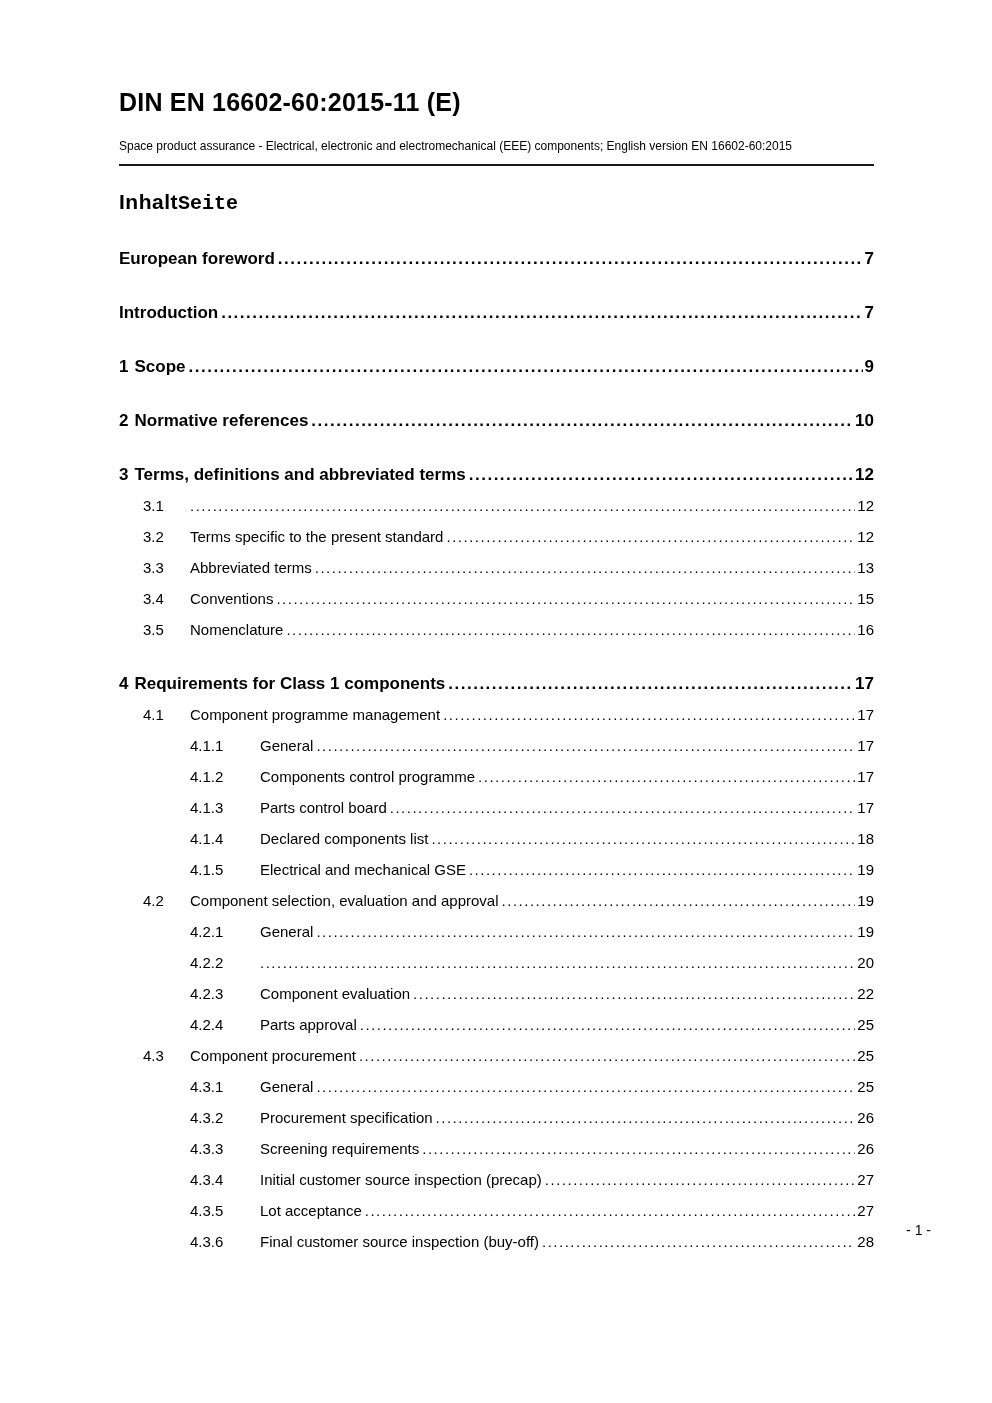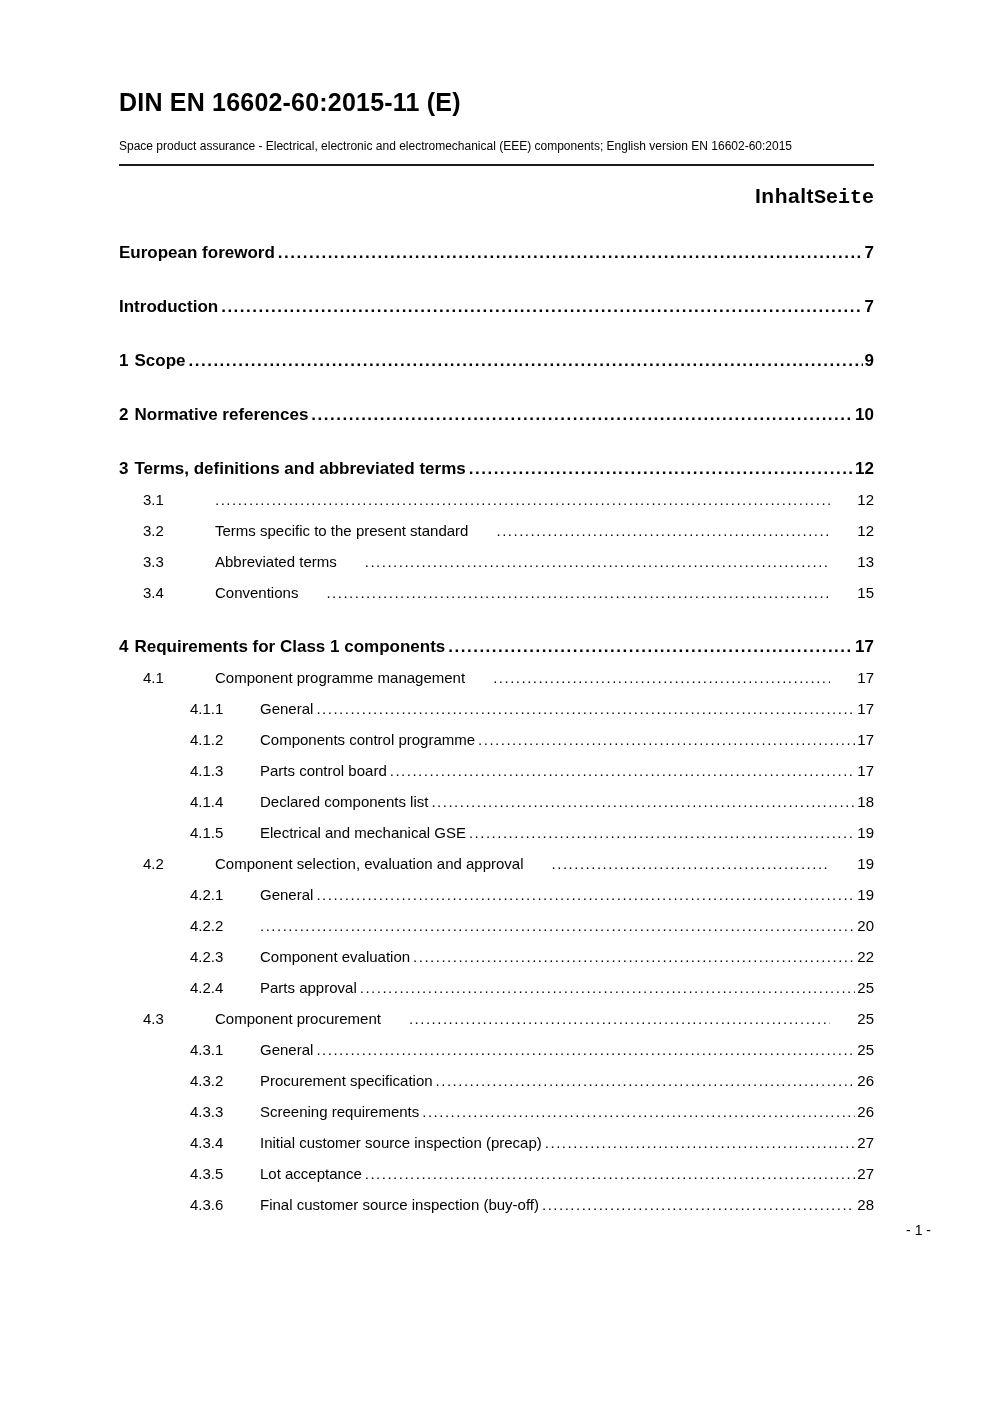--- a/index.html
+++ b/index.html
@@ -27,23 +27,23 @@
     font-size: 12px;
     font-weight: normal;
     line-height: 24px;
   }
   .subtitle-rule {
     margin-top: 6px;
     border-bottom: 2px solid #1a1a1a;
     height: 0;
   }
   .toc-header {
-    margin-top: 18px;
+    margin-top: 24px;
     display: flex;
-    justify-content: flex-end;
+    justify-content: flex-start;
     align-items: baseline;
   }
   .toc-heading {
     font-size: 21px;
     font-weight: bold;
     letter-spacing: 0.5px;
   }
   .page-col-label {
     font-size: 20px;
     font-weight: bold;
@@ -60,21 +60,21 @@
   }
   .toc-row.level-0 {
     font-weight: bold;
     font-size: 17px;
     margin-top: 23px;
   }
   .toc-row.level-0 .toc-num {
     flex: none;
     margin-right: 6px;
   }
-  .toc-row.level-1 { padding-left: 24px; gap: 25px; }
+  .toc-row.level-1 { padding-left: 24px; }
   .toc-row.level-1 .toc-num { flex: none; width: 47px; }
   .toc-row.level-2 { padding-left: 71px; }
   .toc-row.level-2 .toc-num { flex: none; width: 70px; }
   .toc-label {
     flex: none;
     white-space: nowrap;
     padding-right: 3px;
   }
   .toc-dots {
     flex: 1 1 auto;
@@ -158,20 +158,26 @@
         <span class="toc-label">Abbreviated terms</span>
         <span class="toc-dots"></span>
         <span class="toc-page">13</span>
       </div>
       <div class="toc-row level-1">
         <span class="toc-num">3.4</span>
         <span class="toc-label">Conventions</span>
         <span class="toc-dots"></span>
         <span class="toc-page">15</span>
       </div>
+      <div class="toc-row level-1">
+        <span class="toc-num">3.5</span>
+        <span class="toc-label">Nomenclature</span>
+        <span class="toc-dots"></span>
+        <span class="toc-page">16</span>
+      </div>
       <div class="toc-row level-0">
         <span class="toc-num">4</span>
         <span class="toc-label">Requirements for Class 1 components</span>
         <span class="toc-dots"></span>
         <span class="toc-page">17</span>
       </div>
       <div class="toc-row level-1">
         <span class="toc-num">4.1</span>
         <span class="toc-label">Component programme management</span>
         <span class="toc-dots"></span>

